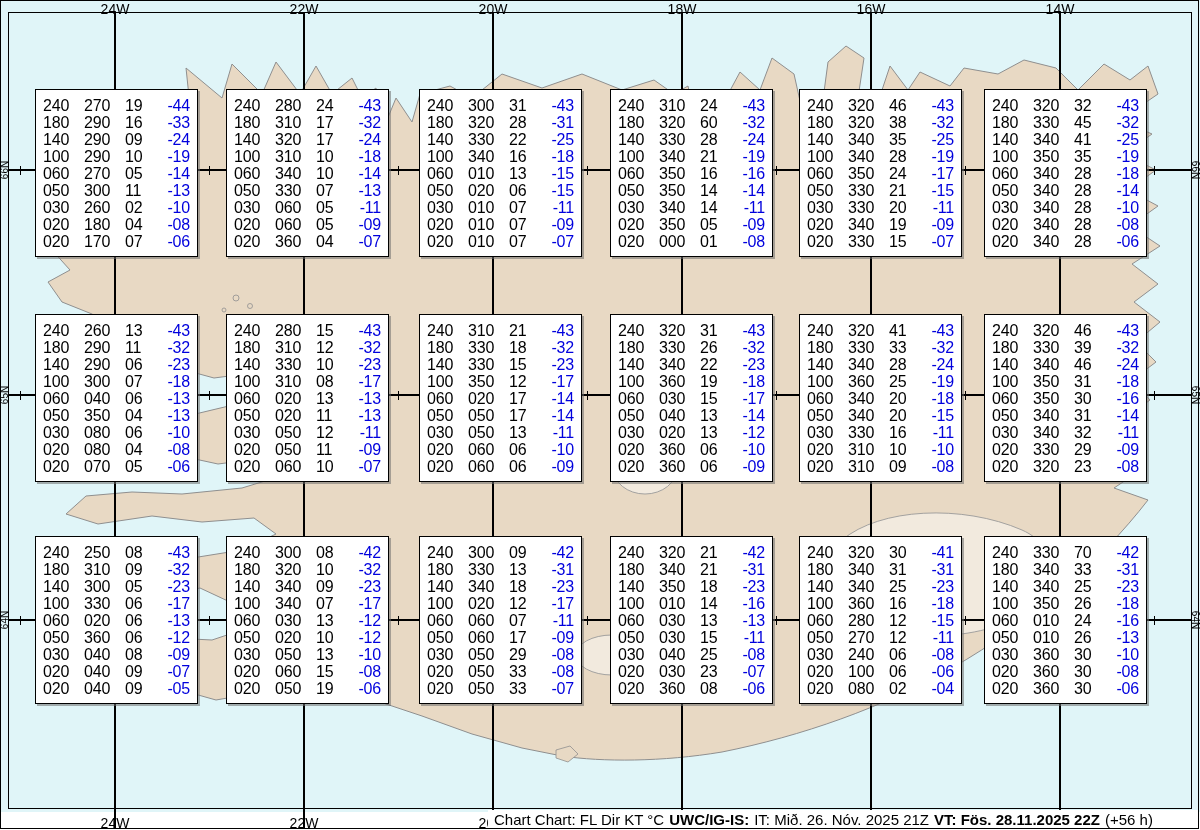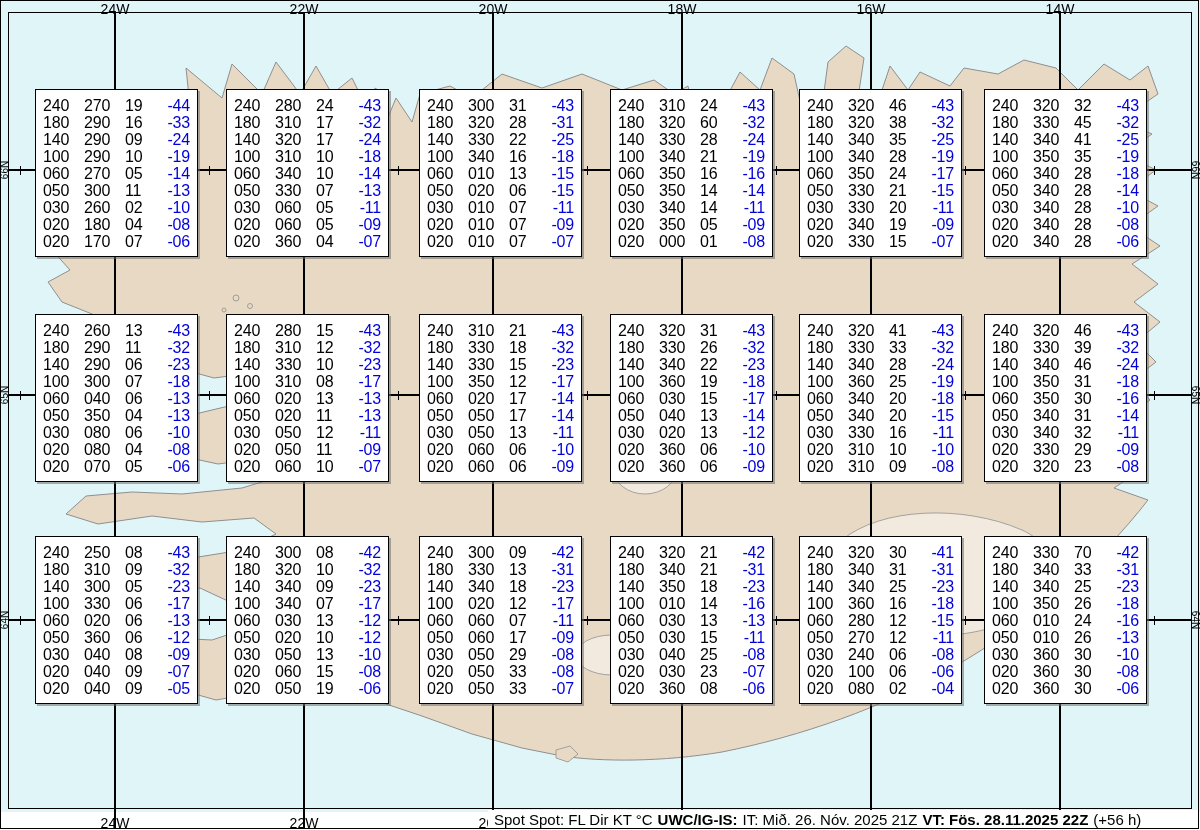--- a/index.html
+++ b/index.html
@@ -1136,17 +1136,17 @@
         <div class="spot-row">
           <span class="c-fl">020</span>
           <span class="c-dir">360</span>
           <span class="c-kt">30</span>
           <span class="c-t">-06</span>
         </div>
       </div>
     </div>
 
   <div class="footer">
-    <span>Spot Spot: FL Dir KT °C</span><span class="b">UWC/IG-IS:</span><span>IT: Mið. 26. Nóv. 2025 21Z</span><span class="b">VT: Fös. 28.11.2025 22Z</span><span>(+56 h)</span>
+    <span>Chart Chart: FL Dir KT °C</span><span class="b">UWC/IG-IS:</span><span>IT: Mið. 26. Nóv. 2025 21Z</span><span class="b">VT: Fös. 28.11.2025 22Z</span><span>(+56 h)</span>
   </div>
 
   <div class="outer"></div>
 </div>
 
 </body></html>

